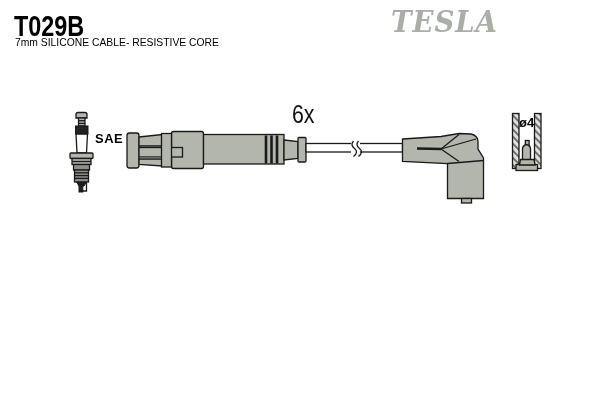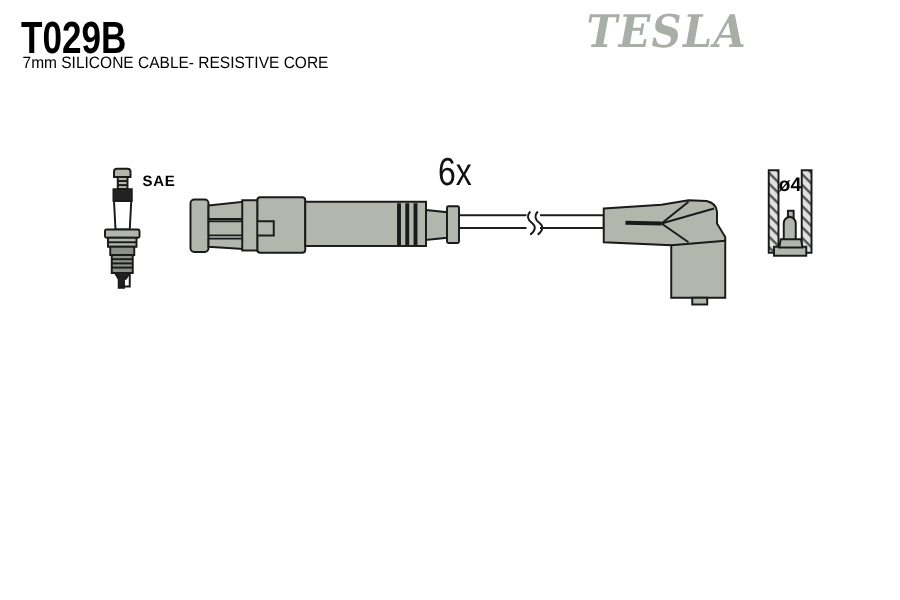--- a/index.html
+++ b/index.html
@@ -26,21 +26,21 @@
   }
   .brand{
     left:391px;top:7px;font-size:30px;font-weight:bold;font-style:italic;
     font-family:"DejaVu Serif",serif;color:var(--c-brand_gray);
     letter-spacing:1px;transform:scaleX(0.92);transform-origin:0 0;
   }
   .qty{
     left:292px;top:101px;font-size:26px;color:#111;
     transform:scaleX(0.82);transform-origin:0 0;
   }
-  .sae{left:95px;top:117px;font-size:10px;font-weight:bold;letter-spacing:0.5px;}
+  .sae{left:95px;top:132px;font-size:13px;font-weight:bold;letter-spacing:0.5px;}
   .dia{left:519px;top:116px;font-size:13px;font-weight:bold;}
   svg.art{position:absolute;left:0;top:0;}
   .p{fill:var(--c-part_fill);stroke:var(--c-line);stroke-width:1.3;}
   .w{fill:#ffffff;stroke:var(--c-line);stroke-width:1.3;}
   .ln{stroke:var(--c-line);fill:none;stroke-width:1.3;}
   .thick{stroke:var(--c-line);fill:none;stroke-width:2.6;}
   .dk{fill:#222;stroke:var(--c-line);stroke-width:1;}
   .md{fill:#8d918a;stroke:var(--c-line);stroke-width:1.3;}
   .mask{fill:#ffffff;stroke:none;}
 </style>

